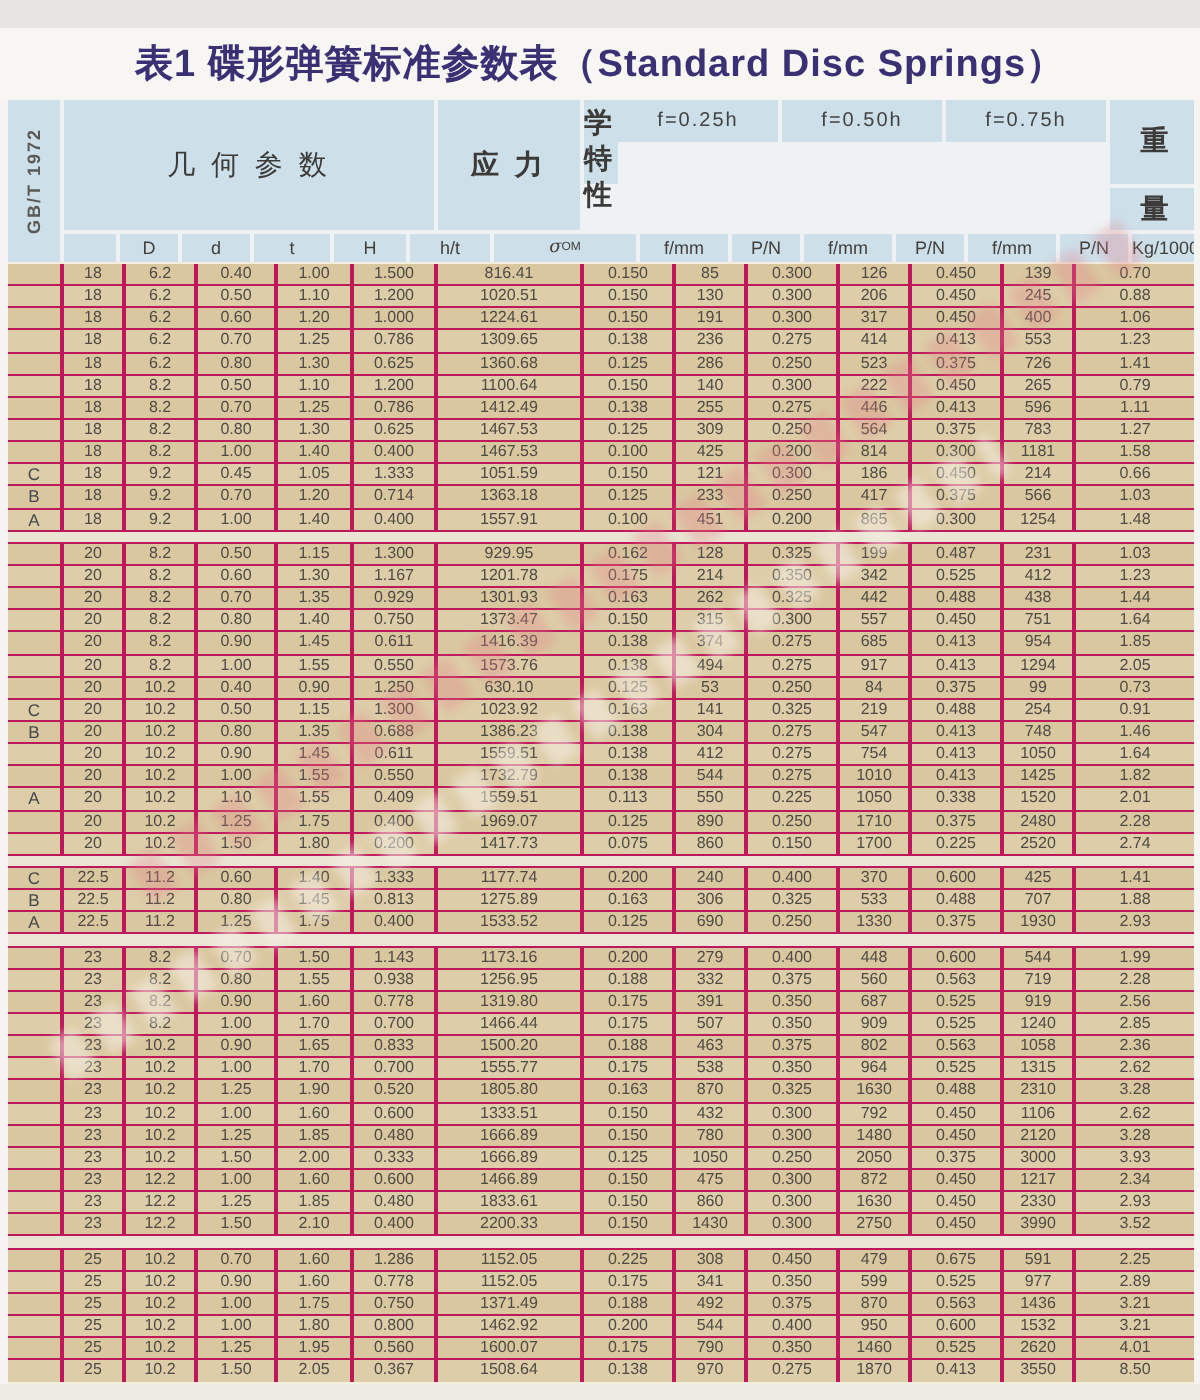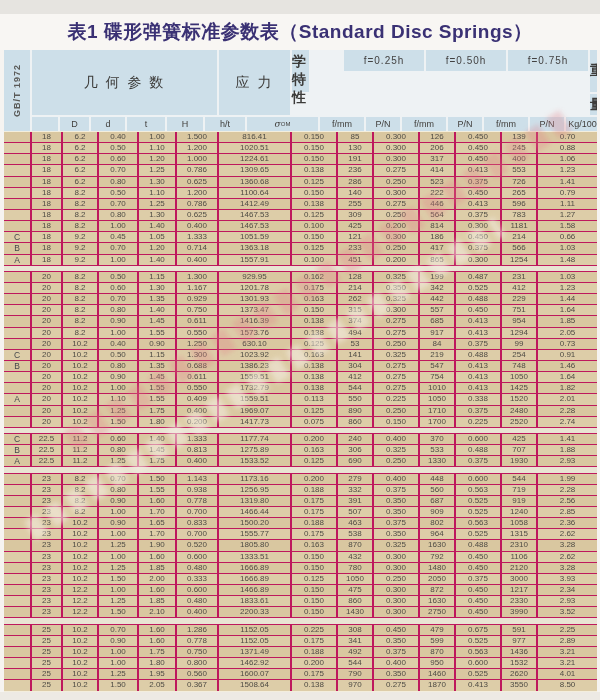--- a/index.html
+++ b/index.html
@@ -20,24 +20,24 @@
   
   .thead{display:flex;column-gap:2px;background:#eef2f4;padding-bottom:0;}
   .gb-cell{flex:0 0 26px;height:81px;background:#cddfe9;display:flex;align-items:center;justify-content:center;}
   .gb-text{writing-mode:vertical-rl;transform:rotate(180deg);font-size:9px;font-weight:bold;
     color:#5a5a58;letter-spacing:1px;white-space:nowrap;}
   .head-right{flex:1;display:flex;flex-direction:column;row-gap:2px;}
   .head-ab{display:flex;column-gap:2px;height:65px;}
   .hcell{background:#cddfe9;display:flex;align-items:center;justify-content:center;
     color:#3c3b39;box-sizing:border-box;}
   .geo{flex:0 0 185px;font-size:14px;font-weight:normal;letter-spacing:2px;}
-  .stress{flex:0 0 71px;font-size:14px;font-weight:normal;letter-spacing:2px;}
+  .stress{flex:0 0 71px;font-size:14px;font-weight:bold;letter-spacing:2px;}
   .mech-wrap{flex:0 0 244px;display:flex;flex-direction:row;row-gap:2px;}
   .mech-title{height:42px;font-size:14px;font-weight:bold;letter-spacing:3px;}
-  .f-row{display:flex;column-gap:2px;height:21px;margin-left:35px;}
+  .f-row{display:flex;column-gap:2px;height:21px;}
   .f-cell{flex:0 0 80px;font-size:10px;letter-spacing:1px;color:#434242;}
   .weight-wrap{flex:1;display:flex;flex-direction:column;row-gap:2px;}
   .w-top{height:42px;font-size:14px;font-weight:bold;}
   .w-bot{height:21px;font-size:14px;font-weight:bold;}
   .head-c{display:flex;column-gap:2px;height:14px;}
   .head-c .hcell{font-size:9px;color:#413f3c;}
   sub.sig{font-size:6px;vertical-align:-2px;}
   .sigma-main{font-family:"DejaVu Serif",serif;font-style:italic;font-size:9px;}
 
   
@@ -363,21 +363,21 @@
           <div class="tcell c2">8.2</div>
           <div class="tcell c3">0.70</div>
           <div class="tcell c4">1.35</div>
           <div class="tcell c5">0.929</div>
           <div class="tcell c6">1301.93</div>
           <div class="tcell c7">0.163</div>
           <div class="tcell c8">262</div>
           <div class="tcell c9">0.325</div>
           <div class="tcell c10">442</div>
           <div class="tcell c11">0.488</div>
-          <div class="tcell c12">229</div>
+          <div class="tcell c12">438</div>
           <div class="tcell c13">1.44</div>
         </div>
         <div class="trow alt">
           <div class="tcell c0"></div>
           <div class="tcell c1">20</div>
           <div class="tcell c2">8.2</div>
           <div class="tcell c3">0.80</div>
           <div class="tcell c4">1.40</div>
           <div class="tcell c5">0.750</div>
           <div class="tcell c6">1373.47</div>

